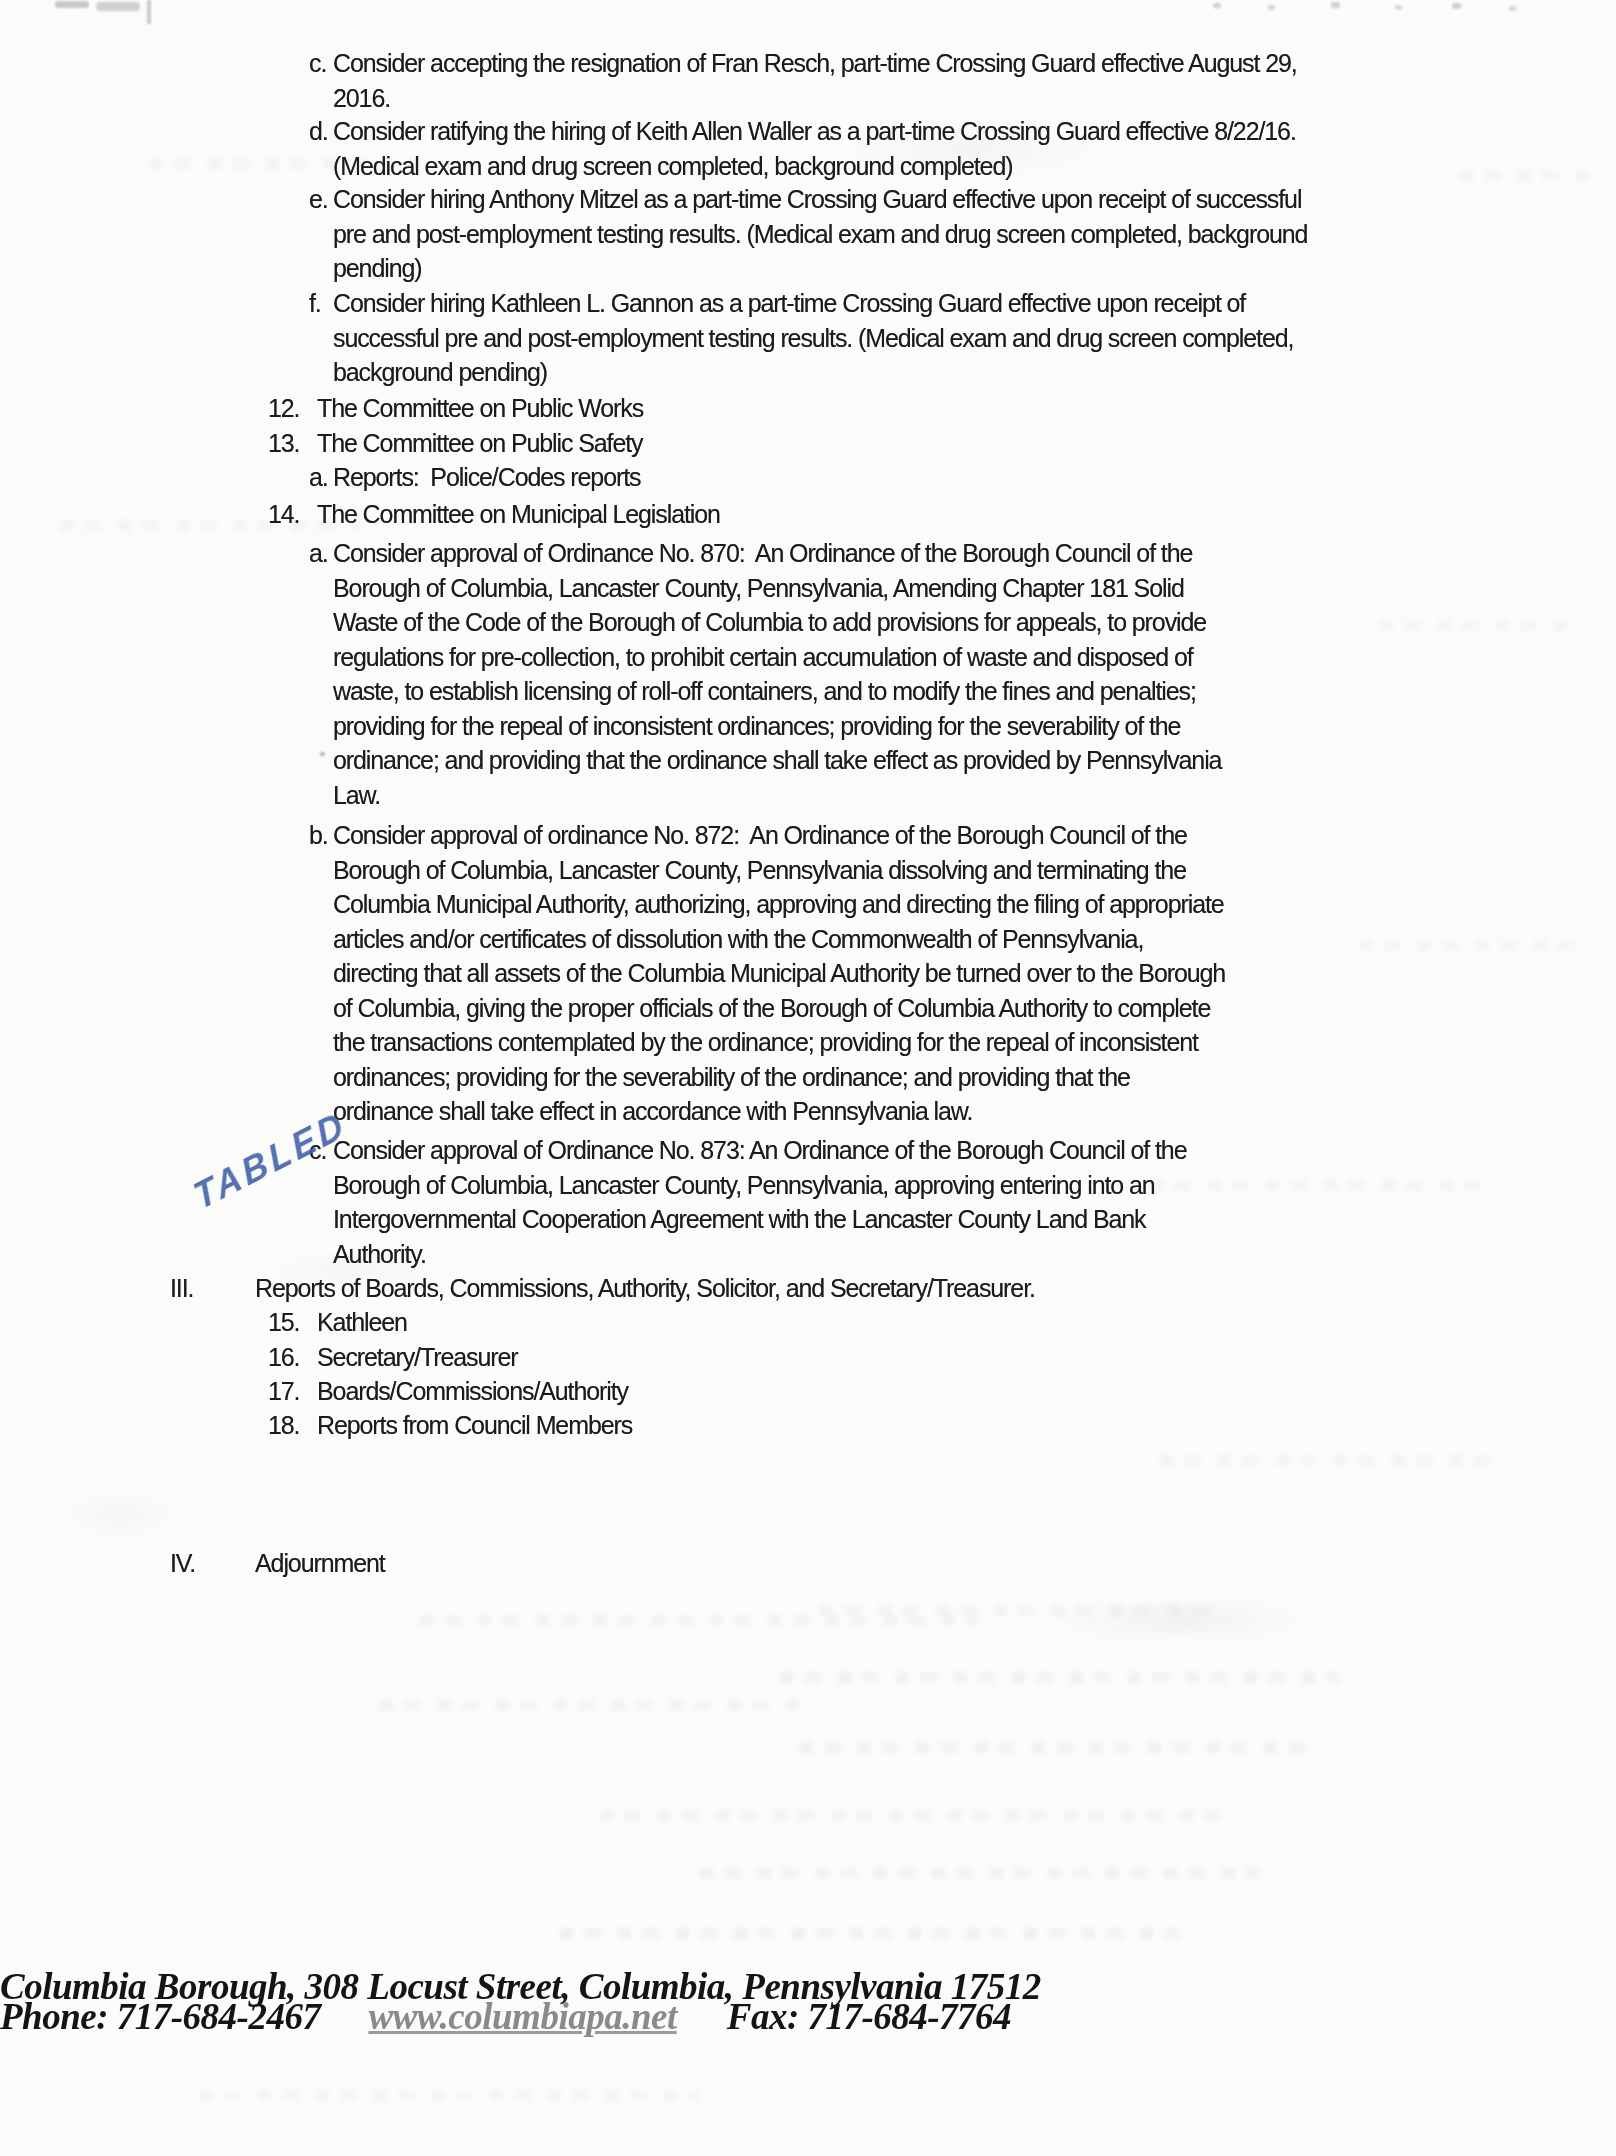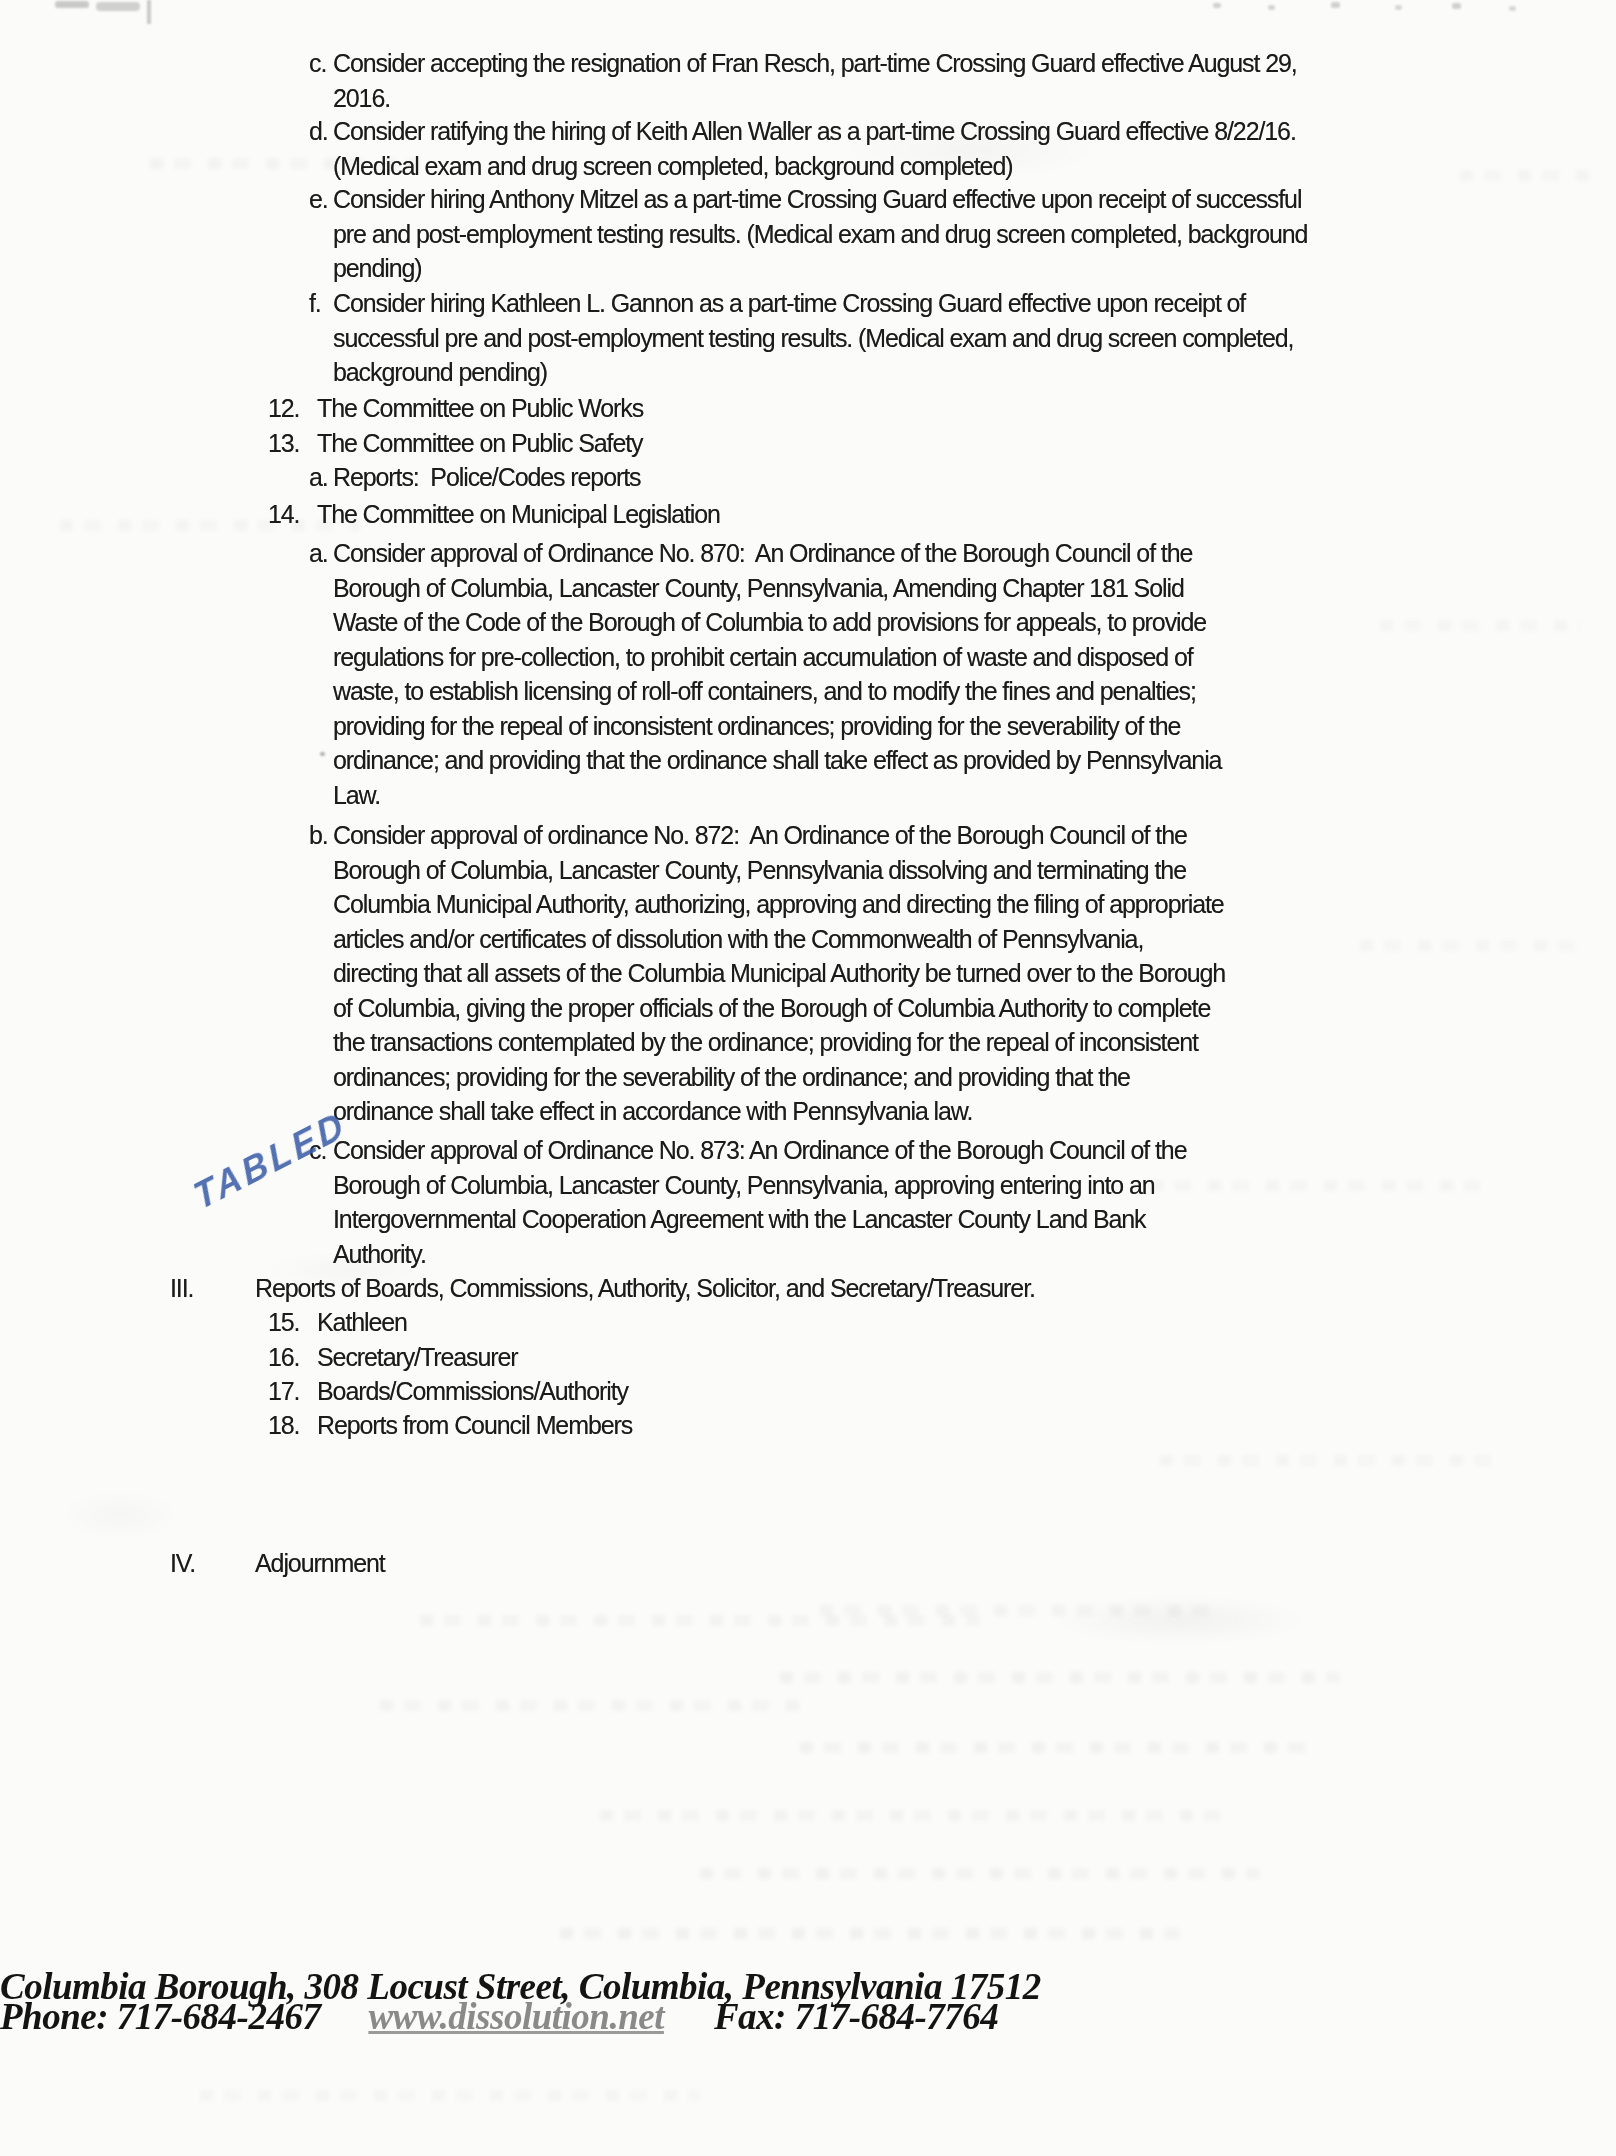--- a/index.html
+++ b/index.html
@@ -191,21 +191,21 @@
     <span class="text">Reports from Council Members</span>
   </div>
   <div class="item lvl-roman" style="top:1546px">
     <span class="marker">IV.</span>
     <span class="text">Adjournment</span>
   </div>
 
   <div class="tabled" style="color: rgb(61, 95, 168);">TABLED</div>
 
   <div class="footer-line footer-address">Columbia Borough, 308 Locust Street, Columbia, Pennsylvania 17512</div>
-  <div class="footer-line footer-contact"><span class="seg phone">Phone: 717-684-2467</span><span class="seg site">www.dissolution.net</span><span class="seg fax">Fax: 717-684-7764</span></div>
+  <div class="footer-line footer-contact"><span class="seg phone">Phone: 717-684-2467</span><span class="seg site">www.columbiapa.net</span><span class="seg fax">Fax: 717-684-7764</span></div>
 
   <div class="art mark" style="left:55px;top:1px;width:34px;height:7px;opacity:.35;border-radius:3px"></div>
   <div class="art mark" style="left:96px;top:2px;width:44px;height:9px;opacity:.3;border-radius:4px"></div>
   <div class="art mark" style="left:147px;top:0;width:4px;height:24px;opacity:.35"></div>
   <div class="art mark" style="left:1213px;top:3px;width:8px;height:5px;opacity:.3;border-radius:2px"></div>
   <div class="art mark" style="left:1268px;top:5px;width:7px;height:5px;opacity:.28;border-radius:2px"></div>
   <div class="art mark" style="left:1331px;top:2px;width:9px;height:6px;opacity:.3;border-radius:2px"></div>
   <div class="art mark" style="left:1395px;top:5px;width:7px;height:5px;opacity:.26;border-radius:2px"></div>
   <div class="art mark" style="left:1452px;top:3px;width:9px;height:6px;opacity:.3;border-radius:2px"></div>
   <div class="art mark" style="left:1509px;top:6px;width:7px;height:5px;opacity:.25;border-radius:2px"></div>

